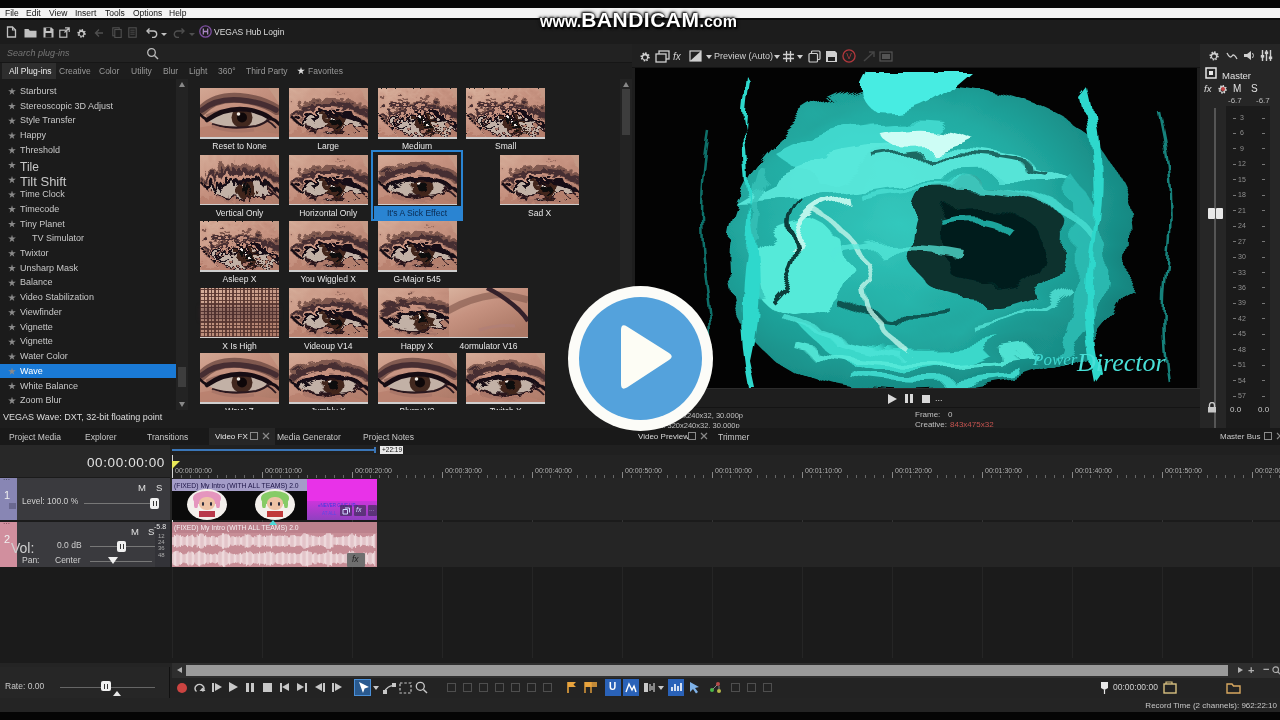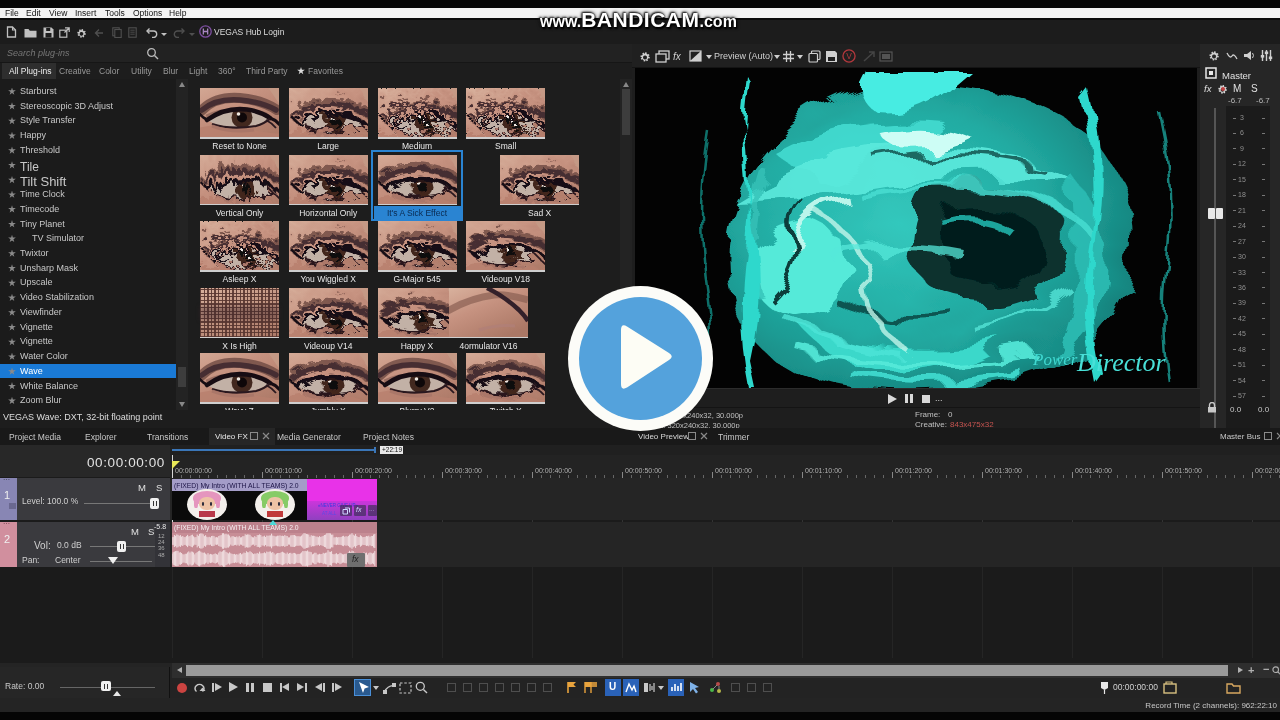--- a/index.html
+++ b/index.html
@@ -162,21 +162,21 @@
       <span class="abs" style="left:20px;top:124.84px;font-size:9px;color:#c8c8c8;">Timecode</span>
       <span class="star" style="position:absolute;left:8px;top:141.1px;"></span>
       <span class="abs" style="left:20px;top:139.57px;font-size:9px;color:#c8c8c8;">Tiny Planet</span>
       <span class="star" style="position:absolute;left:8px;top:155.8px;"></span>
       <span class="abs" style="left:32px;top:154.3px;font-size:9px;color:#c8c8c8;">TV Simulator</span>
       <span class="star" style="position:absolute;left:8px;top:170.5px;"></span>
       <span class="abs" style="left:20px;top:169.03px;font-size:9px;color:#c8c8c8;">Twixtor</span>
       <span class="star" style="position:absolute;left:8px;top:185.3px;"></span>
       <span class="abs" style="left:20px;top:183.76px;font-size:9px;color:#c8c8c8;">Unsharp Mask</span>
       <span class="star" style="position:absolute;left:8px;top:200.0px;"></span>
-      <span class="abs" style="left:20px;top:198.49px;font-size:9px;color:#c8c8c8;">Upscale</span>
+      <span class="abs" style="left:20px;top:198.49px;font-size:9px;color:#c8c8c8;">Balance</span>
       <span class="star" style="position:absolute;left:8px;top:214.7px;"></span>
       <span class="abs" style="left:20px;top:213.22px;font-size:9px;color:#c8c8c8;">Video Stabilization</span>
       <span class="star" style="position:absolute;left:8px;top:229.5px;"></span>
       <span class="abs" style="left:20px;top:227.95000000000002px;font-size:9px;color:#c8c8c8;">Viewfinder</span>
       <span class="star" style="position:absolute;left:8px;top:244.2px;"></span>
       <span class="abs" style="left:20px;top:242.68px;font-size:9px;color:#c8c8c8;">Vignette</span>
       <span class="star" style="position:absolute;left:8px;top:258.9px;"></span>
       <span class="abs" style="left:20px;top:257.40999999999997px;font-size:9px;color:#c8c8c8;">Vignette</span>
       <span class="star" style="position:absolute;left:8px;top:273.6px;"></span>
       <span class="abs" style="left:20px;top:272.14px;font-size:9px;color:#c8c8c8;">Water Color</span>
@@ -308,31 +308,20 @@
       <div class="abs eyecell" style="left:189.5px;top:142px;">
         <div style="width:79px;height:49px;overflow:hidden;">
           <svg width="79" height="49" viewBox="0 0 79 49" style="display:block">
             <g filter="url(#f2)">
               <use href="#eyebase"></use>
             </g>
           </svg>
         </div>
         <div class="abs" style="left:0;top:49px;width:79px;height:1.5px;background:#cfcfcf;"></div>
         <div class="lab">G-Major 545</div>
-      </div>
-      <div class="abs eyecell" style="left:278.2px;top:142px;">
-        <div style="width:79px;height:49px;overflow:hidden;">
-          <svg width="79" height="49" viewBox="0 0 79 49" style="display:block">
-            <g filter="url(#f5)">
-              <use href="#eyebase"></use>
-            </g>
-          </svg>
-        </div>
-        <div class="abs" style="left:0;top:49px;width:79px;height:1.5px;background:#cfcfcf;"></div>
-        <div class="lab">Videoup V18</div>
       </div>
       <div class="abs eyecell" style="left:12px;top:208.5px;">
         <div style="width:79px;height:49px;background:repeating-linear-gradient(90deg,rgba(88,54,48,0.9) 0 1.3px,transparent 1.3px 3.6px),repeating-linear-gradient(0deg,rgba(88,54,48,0.9) 0 1.3px,transparent 1.3px 3.6px),linear-gradient(160deg,#d8b19d,#ab7866);position:relative;">
           <div style="position:absolute;left:0;top:18px;width:79px;height:14px;background:rgba(60,36,40,0.4);filter:blur(2px);"></div>
         </div>
         <div class="abs" style="left:0;top:49px;width:79px;height:1.5px;background:#cfcfcf;"></div>
         <div class="lab">X Is High</div>
       </div>
       <div class="abs eyecell" style="left:100.7px;top:208.5px;">
         <div style="width:79px;height:49px;overflow:hidden;">
@@ -837,21 +826,21 @@
       <div class="abs" style="left:84px;top:58px;width:67px;height:1px;background:#777;"></div>
       <div class="abs" style="left:150px;top:53px;width:9px;height:11px;background:#f0f0f0;border-radius:2px;"></div>
       <div class="abs" style="left:152.5px;top:56px;width:1.5px;height:5px;background:#333;"></div>
       <div class="abs" style="left:155.5px;top:56px;width:1.5px;height:5px;background:#333;"></div>
       <div class="abs" style="left:0px;top:77px;width:170px;height:45px;background:#3a3a3e;"></div>
       <div class="abs" style="left:0px;top:77px;width:17px;height:45px;background:#d18f9e;"></div>
       <span class="abs" style="left:3px;top:75px;font-size:7px;color:#6a3a44;">···</span>
       <span class="abs" style="left:4px;top:88px;font-size:11px;color:#f0f0f0;">2</span>
       <span class="abs" style="left:131px;top:81px;font-size:9.5px;color:#e0e0e0;">M</span>
       <span class="abs" style="left:148px;top:81px;font-size:9.5px;color:#e0e0e0;">S</span>
-      <span class="abs" style="left:34px;top:95px;font-size:10px;color:#d0d0d0;">Vol:</span>
+      <span class="abs" style="left:11px;top:95px;font-size:14px;color:#d0d0d0;">Vol:</span>
       <span class="abs" style="left:57px;top:95px;font-size:8.5px;color:#d0d0d0;">0.0 dB</span>
       <div class="abs" style="left:90px;top:101px;width:65px;height:1px;background:#777;"></div>
       <div class="abs" style="left:117px;top:96px;width:9px;height:11px;background:#f0f0f0;border-radius:2px;"></div>
       <div class="abs" style="left:119.5px;top:99px;width:1.5px;height:5px;background:#333;"></div>
       <div class="abs" style="left:122.5px;top:99px;width:1.5px;height:5px;background:#333;"></div>
       <span class="abs" style="left:22px;top:110px;font-size:8.5px;color:#d0d0d0;">Pan:</span>
       <span class="abs" style="left:55px;top:110px;font-size:8.5px;color:#d0d0d0;">Center</span>
       <div class="abs" style="left:90px;top:116px;width:62px;height:1px;background:#777;"></div>
       <div class="tri" style="left:108px;top:112px;border-width:7px 5.5px 0 5.5px;border-color:#f0f0f0 transparent transparent transparent;"></div>
       <div class="abs" style="left:155px;top:77px;width:15px;height:45px;background:#333338;"></div>

